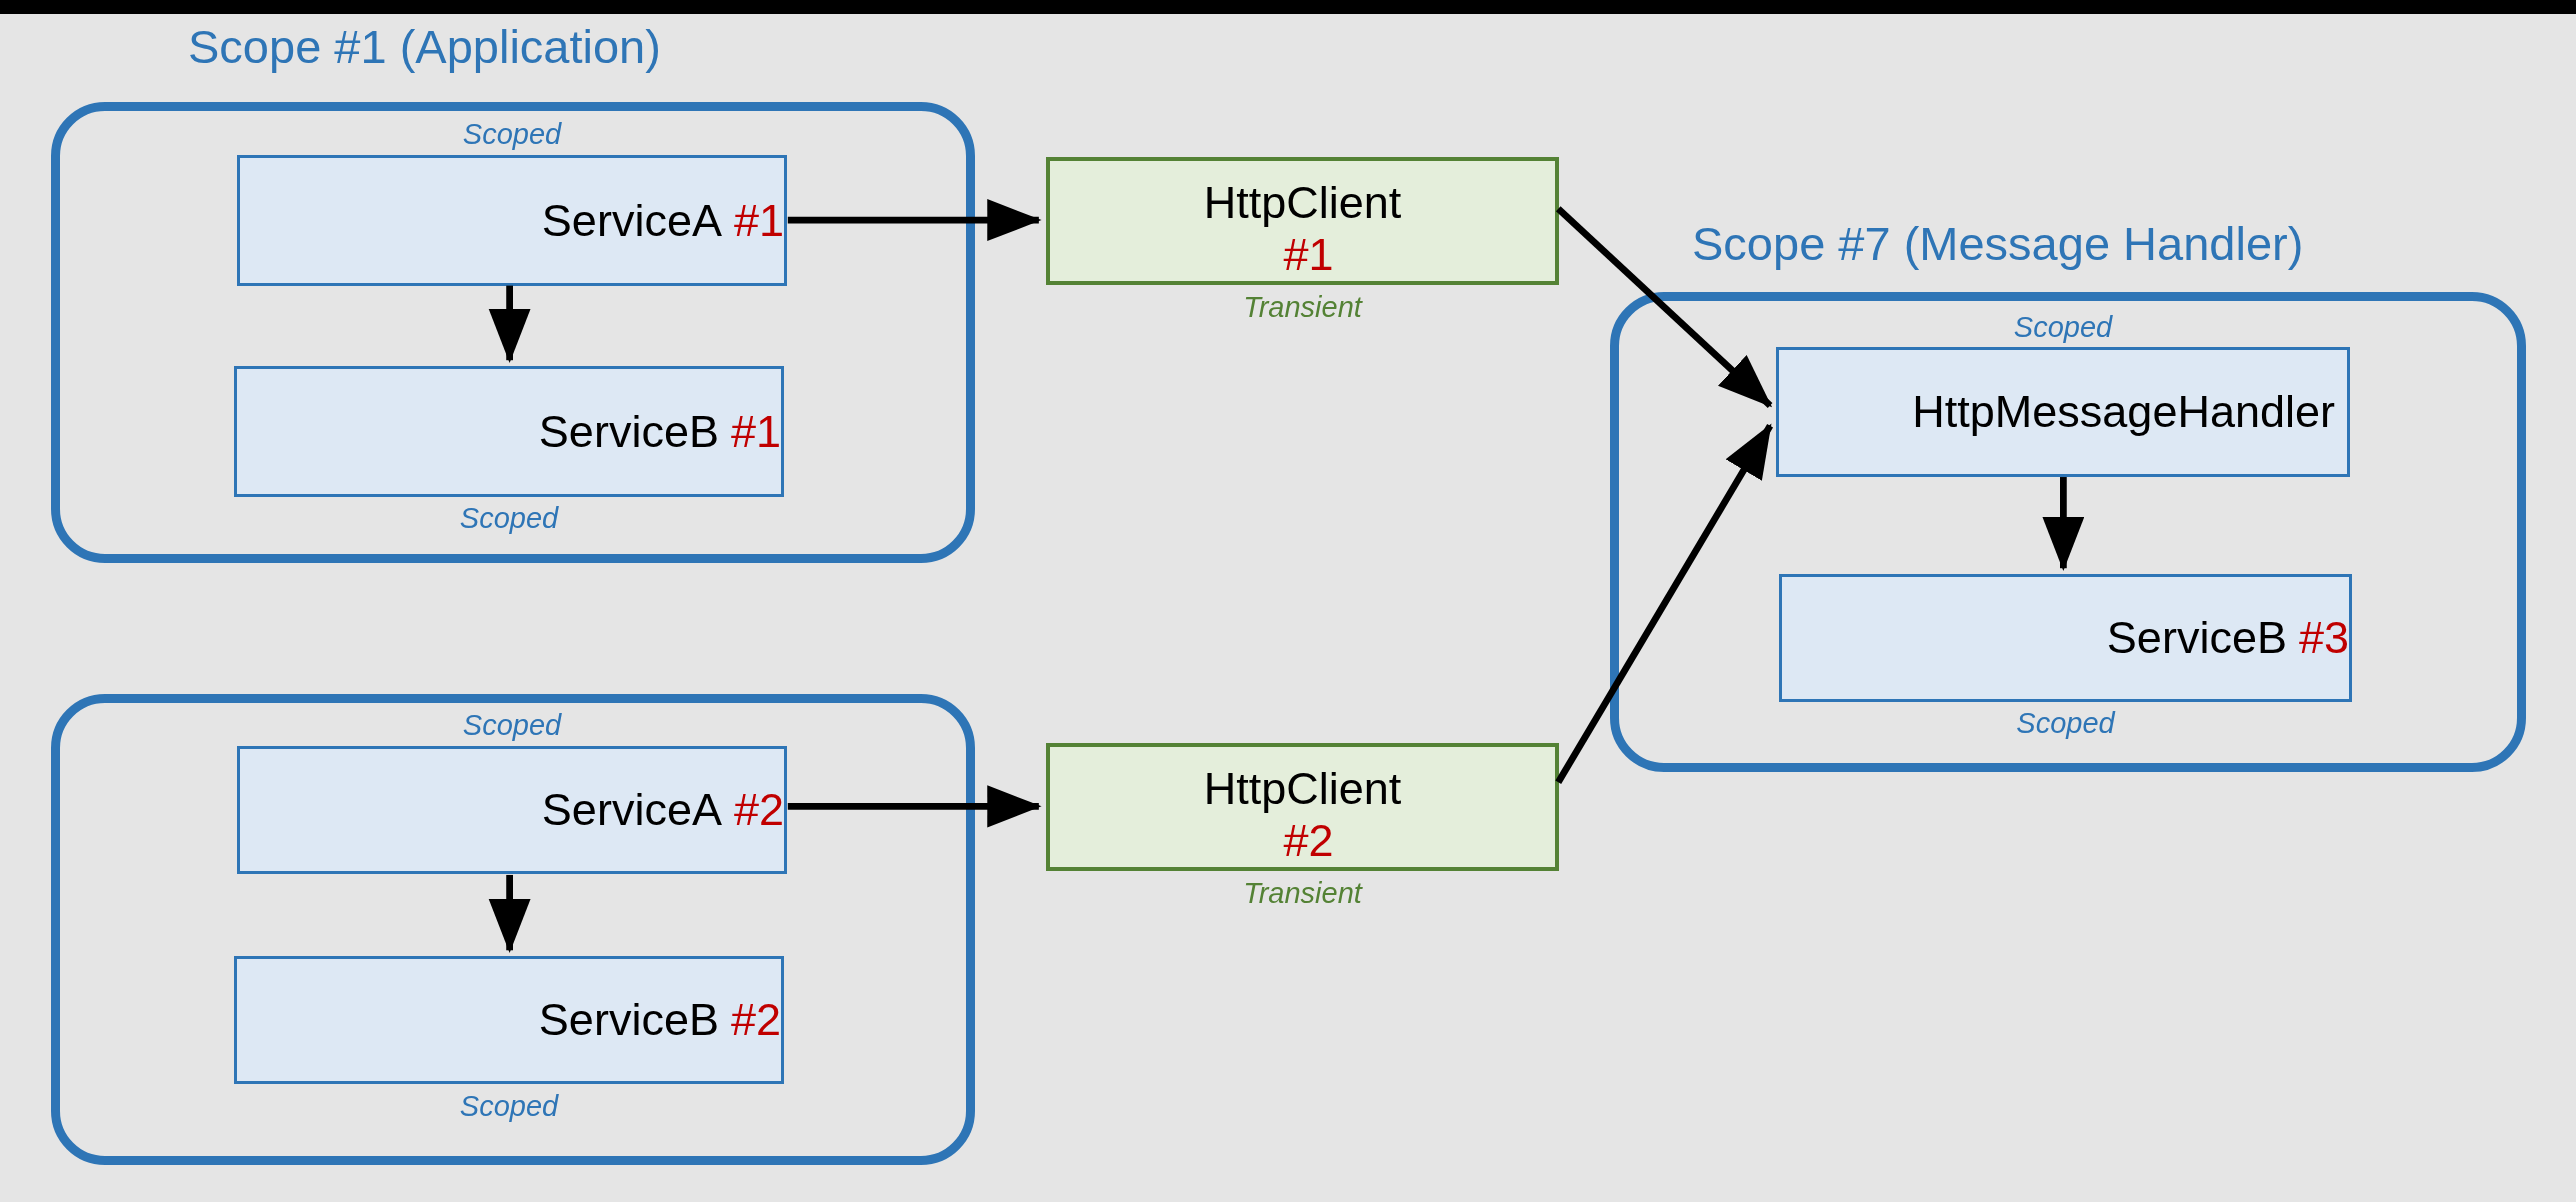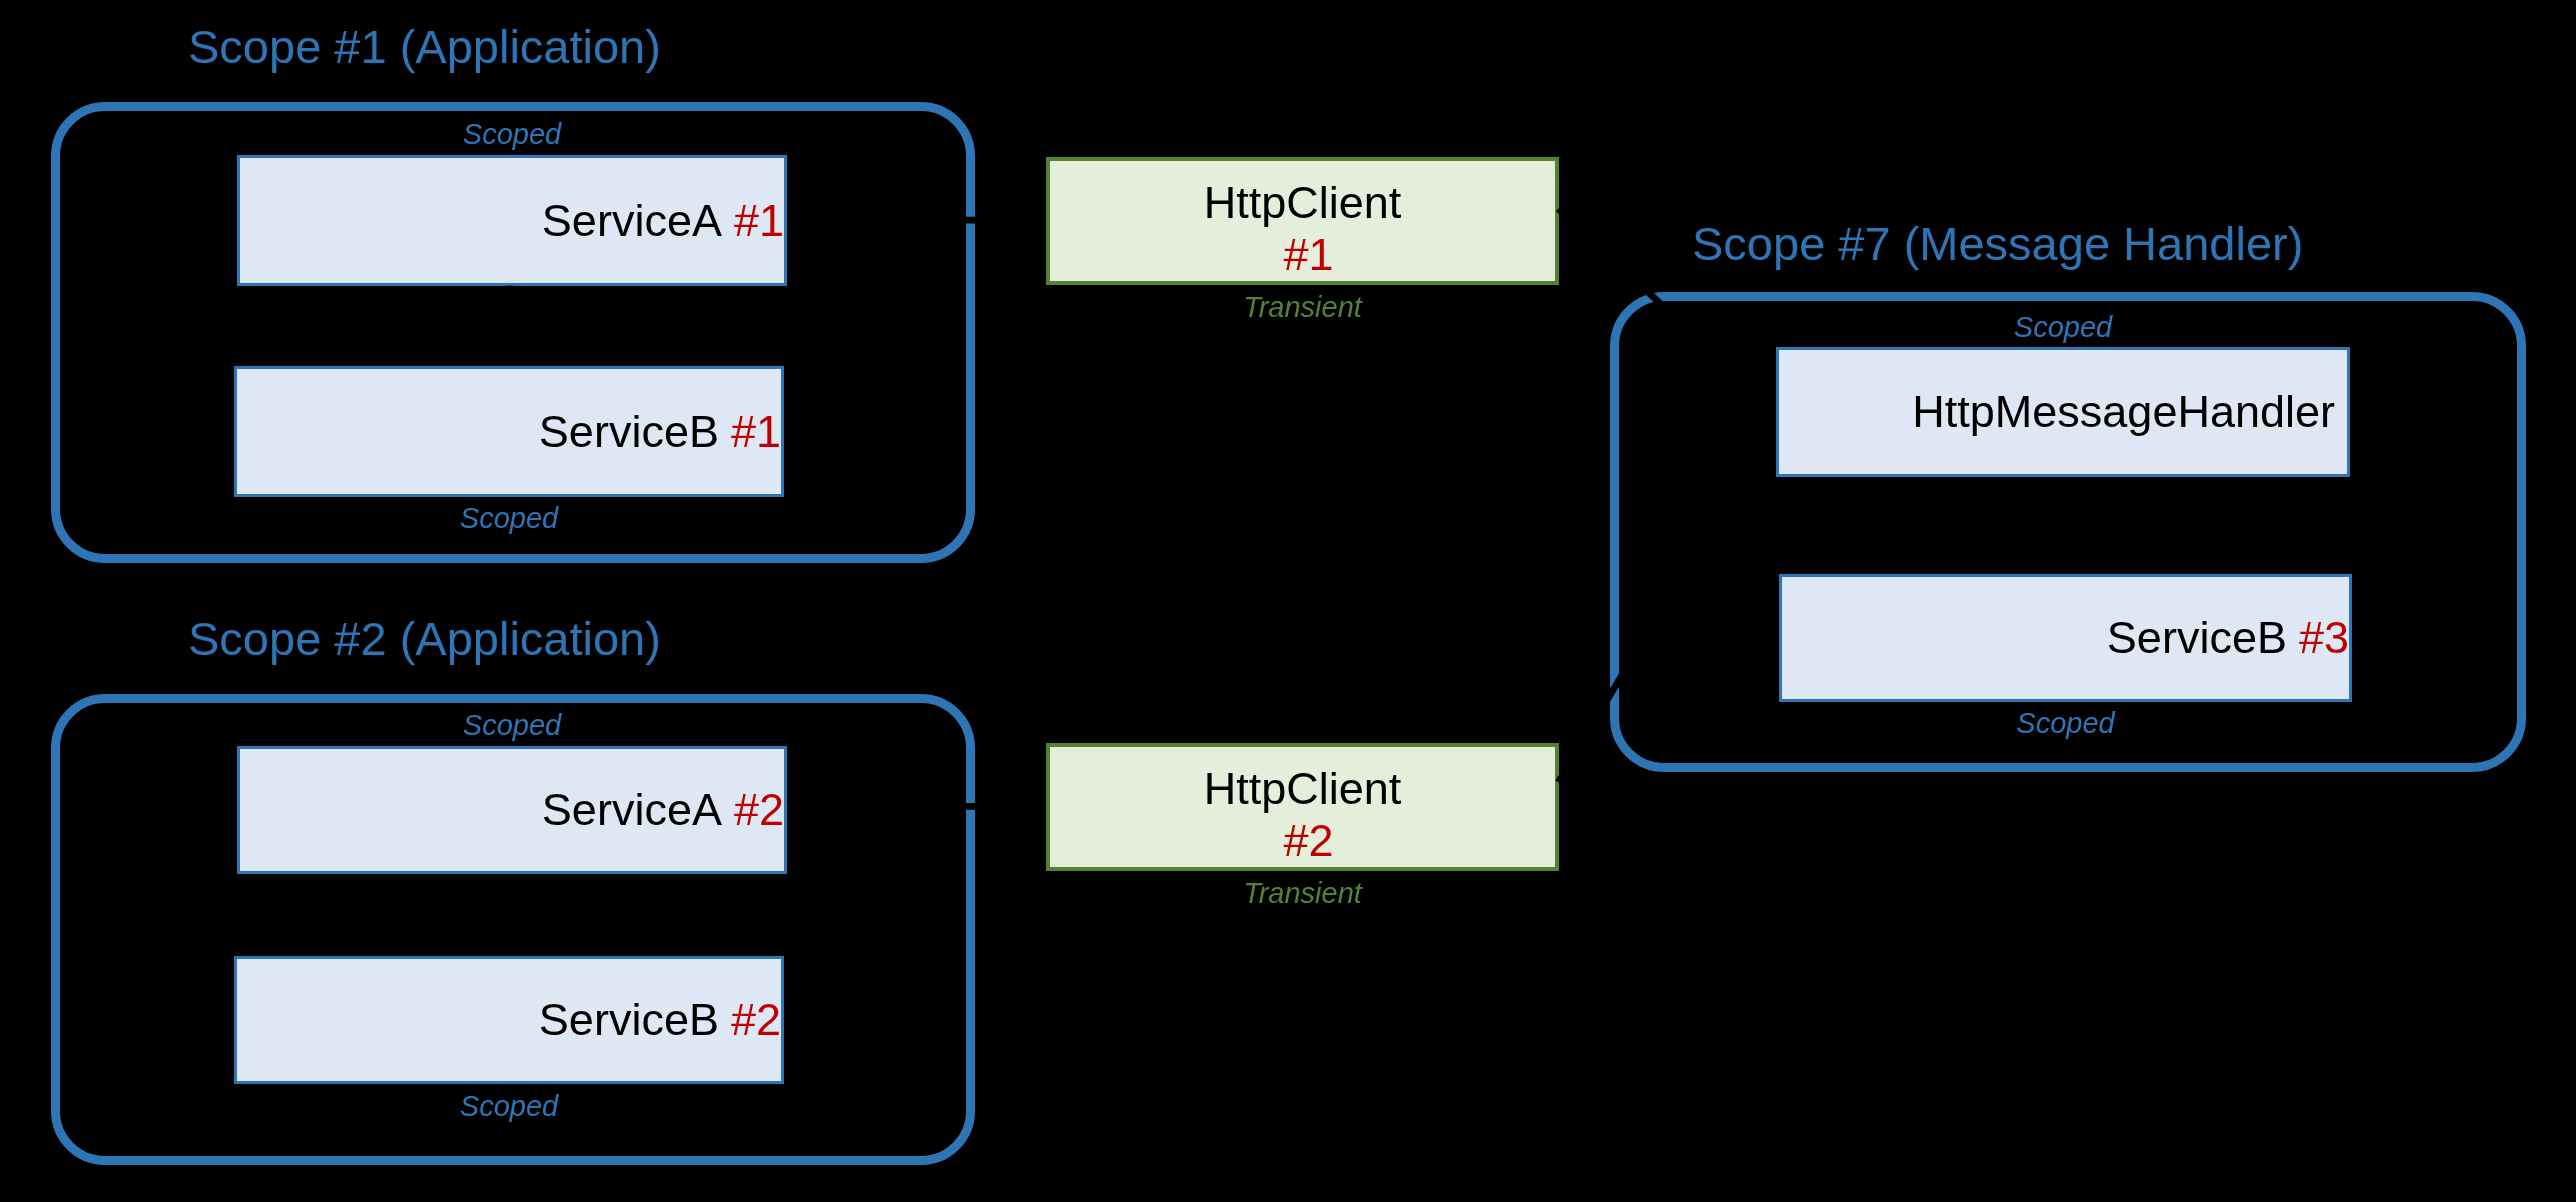--- a/index.html
+++ b/index.html
@@ -1,19 +1,19 @@
 <!DOCTYPE html>
 <html style="font-size:12px"><head>
 <meta charset="utf-8">
 <style>
   html,body{margin:0;padding:0;background:#ffffff;}
   body{width:2576px;height:1202px;position:relative;overflow:hidden;
        font-family:"Liberation Sans",sans-serif;}
 
-  #stage{position:absolute;left:0;top:0;width:2576px;height:1202px;background:#000000;}
+  #stage{position:absolute;left:0;top:0;width:2576px;height:1202px;background:#e5e5e5;}
 
   .topbar{position:absolute;left:0;top:0;width:2576px;height:13.6px;background:#000000;}
 
   
   .scope{position:absolute;border:9.8px solid #2e75b6;border-radius:54px;
          background:transparent;box-sizing:border-box;}
 
   
   .scope-title{position:absolute;color:#2e75b6;font-size:47px;line-height:53px;
                white-space:nowrap;font-weight:400;}
@@ -71,21 +71,20 @@
     <span class="nm">HttpMessageHandler</span>
     <span class="num"></span>
   </div>
 
   <div class="node blue" style="left:1779px;top:574px;width:573px;height:128px;">
     <span class="nm">ServiceB</span>
     <span class="num">#3</span>
   </div>
   <div class="cap scoped" style="left:1779px;top:704px;width:573px;">Scoped</div>
 
-  <div class="scope-title" style="left:188px;top:612px;">Scope #2 (Application)</div>
   <div class="scope" style="left:51px;top:694px;width:924px;height:471px;"></div>
 
   <div class="cap scoped" style="left:237px;top:706px;width:550px;">Scoped</div>
   <div class="node blue" style="left:237px;top:746px;width:550px;height:128px;">
     <span class="nm">ServiceA</span>
     <span class="num">#2</span>
   </div>
 
   <div class="node blue" style="left:234px;top:956px;width:550px;height:128px;">
     <span class="nm">ServiceB</span>

